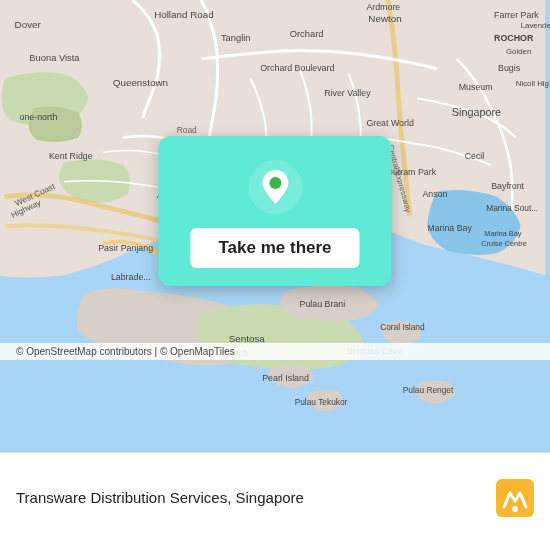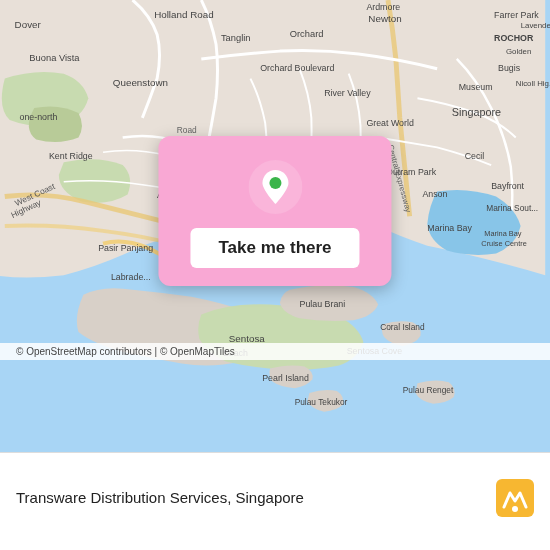--- a/index.html
+++ b/index.html
@@ -46,21 +46,21 @@
       width: 38px;
       height: 38px;
     }
 
     
     .map-card {
       position: absolute;
       top: 50%;
       left: 50%;
       transform: translate(-50%, -60%);
-      background: #f9a8d4;
+      background: #5eead4;
       border-radius: 12px;
       padding: 24px 32px 18px 32px;
       display: flex;
       flex-direction: column;
       align-items: center;
       gap: 14px;
       box-shadow: 0 4px 16px rgba(0,0,0,0.25);
       z-index: 10;
     }
 

